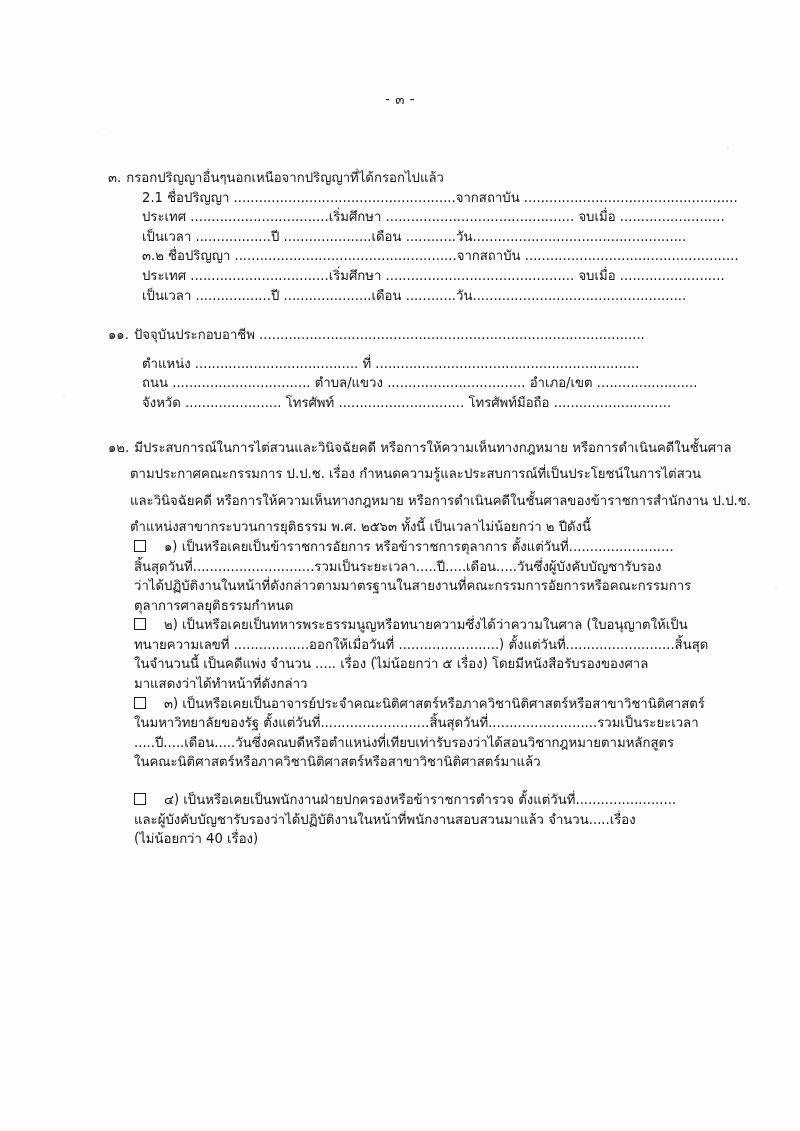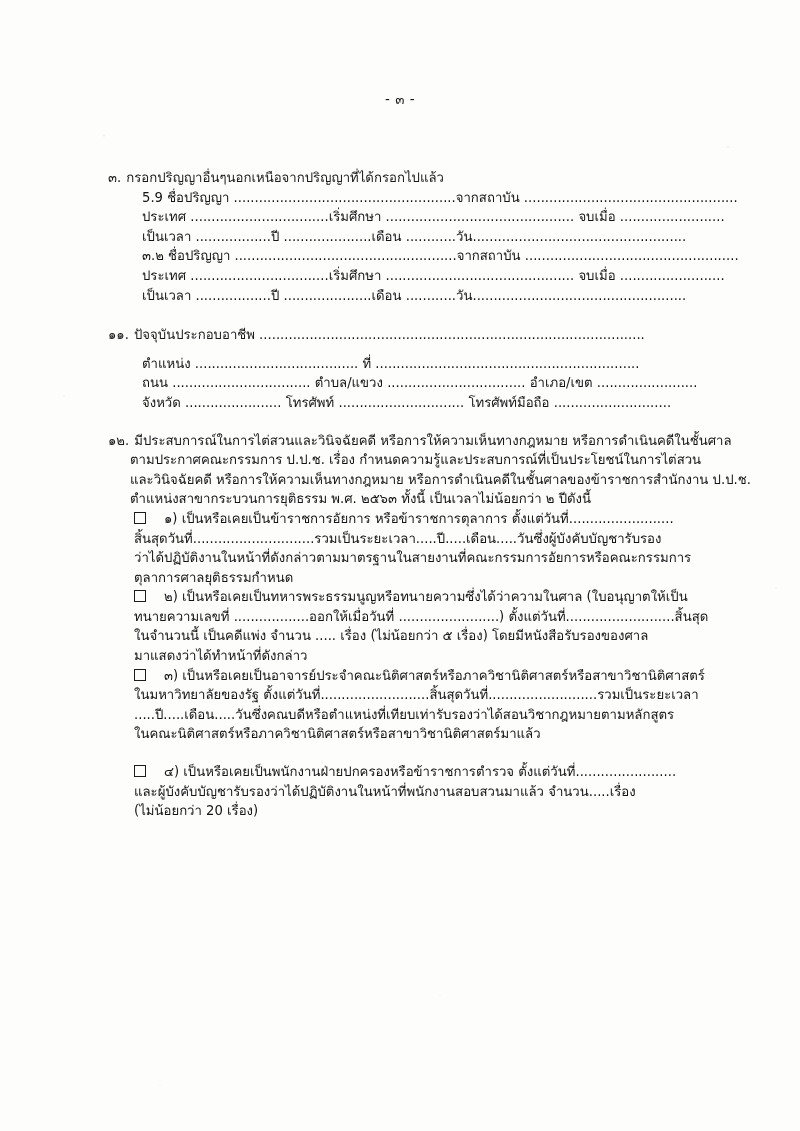--- a/index.html
+++ b/index.html
@@ -102,41 +102,41 @@
   .cbitem .cbbody .lead { }
   .cbitem .cbbody .l2,
   .cbitem .cbbody .l3,
   .cbitem .cbbody .l4,
   .cbitem .cbbody .l5 { margin-left: -30px; }
 
   .para {
     font-size: 13.2px;
     line-height: 19.8px;
   }
-  .para .pl { display: block; }
+  .para .pl { display: block; margin-top: 7px; }
 </style>
 </head>
 <body>
 
 <div id="page">
 
   <div id="scan-grain"></div>
 
   <div class="page-number">- ๓ -</div>
 
   <div class="content">
 
     <div class="section" style="margin-top:168px;">
       <div class="sec-head">
         <span class="sec-no">๓.</span>
         <span class="sec-title">กรอกปริญญาอื่นๆนอกเหนือจากปริญญาที่ได้กรอกไปแล้ว</span>
       </div>
 
       <div class="indent1">
-        <div class="ln">5.9 ชื่อปริญญา .....................................................จากสถาบัน ...................................................</div>
+        <div class="ln">2.1 ชื่อปริญญา .....................................................จากสถาบัน ...................................................</div>
         <div class="ln">ประเทศ .................................เริ่มศึกษา ............................................. จบเมื่อ .........................</div>
         <div class="ln">เป็นเวลา ..................ปี .....................เดือน ............วัน...................................................</div>
       </div>
 
       <div class="indent1">
         <div class="ln">๓.๒ ชื่อปริญญา .....................................................จากสถาบัน ...................................................</div>
         <div class="ln">ประเทศ .................................เริ่มศึกษา ............................................. จบเมื่อ .........................</div>
         <div class="ln">เป็นเวลา ..................ปี .....................เดือน ............วัน...................................................</div>
       </div>
     </div>
@@ -194,19 +194,19 @@
           <div class="ln l3">.....ปี.....เดือน.....วันซึ่งคณบดีหรือตำแหน่งที่เทียบเท่ารับรองว่าได้สอนวิชากฎหมายตามหลักสูตร</div>
           <div class="ln l4">ในคณะนิติศาสตร์หรือภาควิชานิติศาสตร์หรือสาขาวิชานิติศาสตร์มาแล้ว</div>
         </div>
       </div>
 
       <div class="cbitem" style="margin-top:18px;">
         <span class="cbbox"></span>
         <div class="cbbody">
           <div class="ln lead">๔) เป็นหรือเคยเป็นพนักงานฝ่ายปกครองหรือข้าราชการตำรวจ ตั้งแต่วันที่........................</div>
           <div class="ln l3">และผู้บังคับบัญชารับรองว่าได้ปฏิบัติงานในหน้าที่พนักงานสอบสวนมาแล้ว จำนวน.....เรื่อง</div>
-          <div class="ln l4">(ไม่น้อยกว่า 20 เรื่อง)</div>
+          <div class="ln l4">(ไม่น้อยกว่า 40 เรื่อง)</div>
         </div>
       </div>
 
     </div>
   </div>
 </div>
 
 </body></html>

